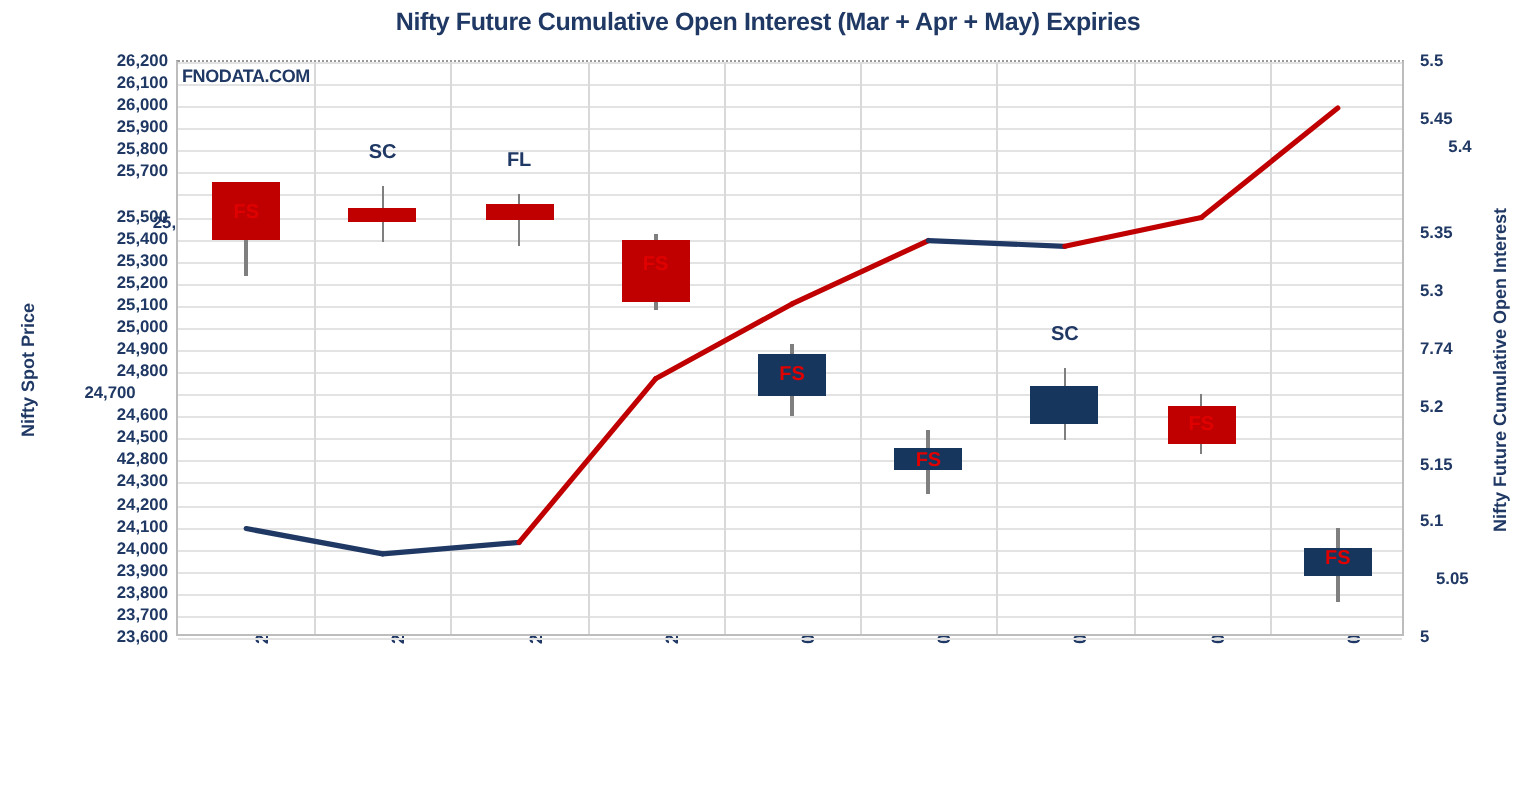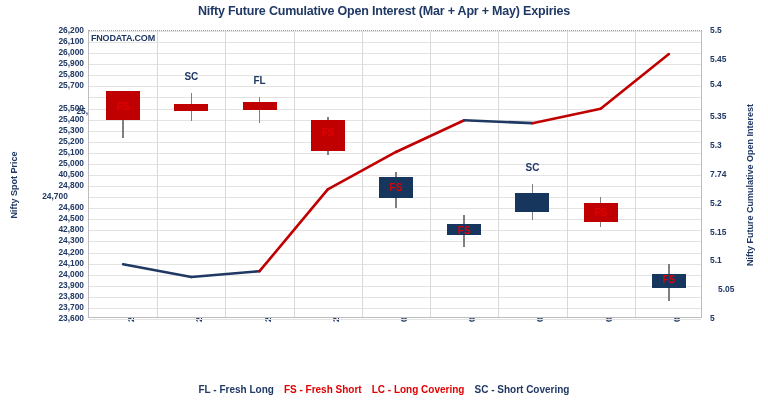--- a/index.html
+++ b/index.html
@@ -94,39 +94,39 @@
       <div class="ylabel-left" style="left: 26px; top: 63.2308px;">25,900</div>
       <div class="ylabel-left" style="left: 26px; top: 74.3077px;">25,800</div>
       <div class="ylabel-left" style="left: 26px; top: 85.3846px;">25,700</div>
       <div class="ylabel-left" style="left: 44px; top: 96.4615px; margin-top: 15px;">25,600</div>
       <div class="ylabel-left" style="left: 26px; top: 107.538px;">25,500</div>
       <div class="ylabel-left" style="left: 26px; top: 118.615px;">25,400</div>
       <div class="ylabel-left" style="left: 26px; top: 129.692px;">25,300</div>
       <div class="ylabel-left" style="left: 26px; top: 140.769px;">25,200</div>
       <div class="ylabel-left" style="left: 26px; top: 151.846px;">25,100</div>
       <div class="ylabel-left" style="left: 26px; top: 162.923px;">25,000</div>
-      <div class="ylabel-left" style="left: 26px; top: 174px;">40,500</div>
+      <div class="ylabel-left" style="left: 26px; top: 174px;">24,900</div>
       <div class="ylabel-left" style="left: 26px; top: 185.077px;">24,800</div>
       <div class="ylabel-left" style="left: 26px; top: 196.154px; text-align: center;">24,700</div>
       <div class="ylabel-left" style="left: 26px; top: 207.231px;">24,600</div>
       <div class="ylabel-left" style="left: 26px; top: 218.308px;">24,500</div>
       <div class="ylabel-left" style="left: 26px; top: 229.385px;">42,800</div>
       <div class="ylabel-left" style="left: 26px; top: 240.462px;">24,300</div>
       <div class="ylabel-left" style="left: 26px; top: 251.538px;">24,200</div>
       <div class="ylabel-left" style="left: 26px; top: 262.615px;">24,100</div>
       <div class="ylabel-left" style="left: 26px; top: 273.692px;">24,000</div>
       <div class="ylabel-left" style="left: 26px; top: 284.769px;">23,900</div>
       <div class="ylabel-left" style="left: 26px; top: 295.846px;">23,800</div>
       <div class="ylabel-left" style="left: 26px; top: 306.923px;">23,700</div>
       <div class="ylabel-left" style="left: 26px; top: 318px;">23,600</div>
     </div>
   <div id="ylabels-right">
       <div class="ylabel-right" style="left: 710px; top: 30px;">5.5</div>
       <div class="ylabel-right" style="left: 710px; top: 58.8px;">5.45</div>
-      <div class="ylabel-right" style="left: 710px; top: 84px;">5.4</div>
+      <div class="ylabel-right" style="left: 710px; top: 73px; text-align: center;">5.4</div>
       <div class="ylabel-right" style="left: 710px; top: 116.4px;">5.35</div>
       <div class="ylabel-right" style="left: 710px; top: 145.2px;">5.3</div>
       <div class="ylabel-right" style="left: 710px; top: 174px;">7.74</div>
       <div class="ylabel-right" style="left: 710px; top: 202.8px;">5.2</div>
       <div class="ylabel-right" style="left: 710px; top: 231.6px;">5.15</div>
       <div class="ylabel-right" style="left: 710px; top: 260.4px;">5.1</div>
       <div class="ylabel-right" style="left: 718px; top: 289.2px;">5.05</div>
       <div class="ylabel-right" style="left: 710px; top: 318px;">5</div>
     </div>
   <div id="xlabels">
@@ -234,14 +234,13 @@
         <line x1="102.33333333333334" y1="245.95199999999977" x2="170.55555555555557" y2="240.1919999999999" stroke="#1F3864" stroke-width="2.6" stroke-linecap="round"></line>
         <line x1="170.55555555555557" y1="240.1919999999999" x2="238.7777777777778" y2="158.4000000000002" stroke="#C00000" stroke-width="2.6" stroke-linecap="round"></line>
         <line x1="238.7777777777778" y1="158.4000000000002" x2="307" y2="120.95999999999998" stroke="#C00000" stroke-width="2.6" stroke-linecap="round"></line>
         <line x1="307" y1="120.95999999999998" x2="375.2222222222223" y2="89.28000000000014" stroke="#C00000" stroke-width="2.6" stroke-linecap="round"></line>
         <line x1="375.2222222222223" y1="89.28000000000014" x2="443.44444444444446" y2="92.16000000000008" stroke="#1F3864" stroke-width="2.6" stroke-linecap="round"></line>
         <line x1="443.44444444444446" y1="92.16000000000008" x2="511.66666666666674" y2="77.75999999999988" stroke="#C00000" stroke-width="2.6" stroke-linecap="round"></line>
         <line x1="511.66666666666674" y1="77.75999999999988" x2="579.8888888888889" y2="23.04000000000002" stroke="#C00000" stroke-width="2.6" stroke-linecap="round"></line>
       </svg>
   </div>
 
-  <div id="legend"><span class="lg-navy">FL - Fresh Long</span><span class="lg-red">FS - Fresh Short</span><span class="lg-red">LC - Long Covering</span><span class="lg-navy">SC - Short Covering</span></div>
 </div>
 
 </body></html>

